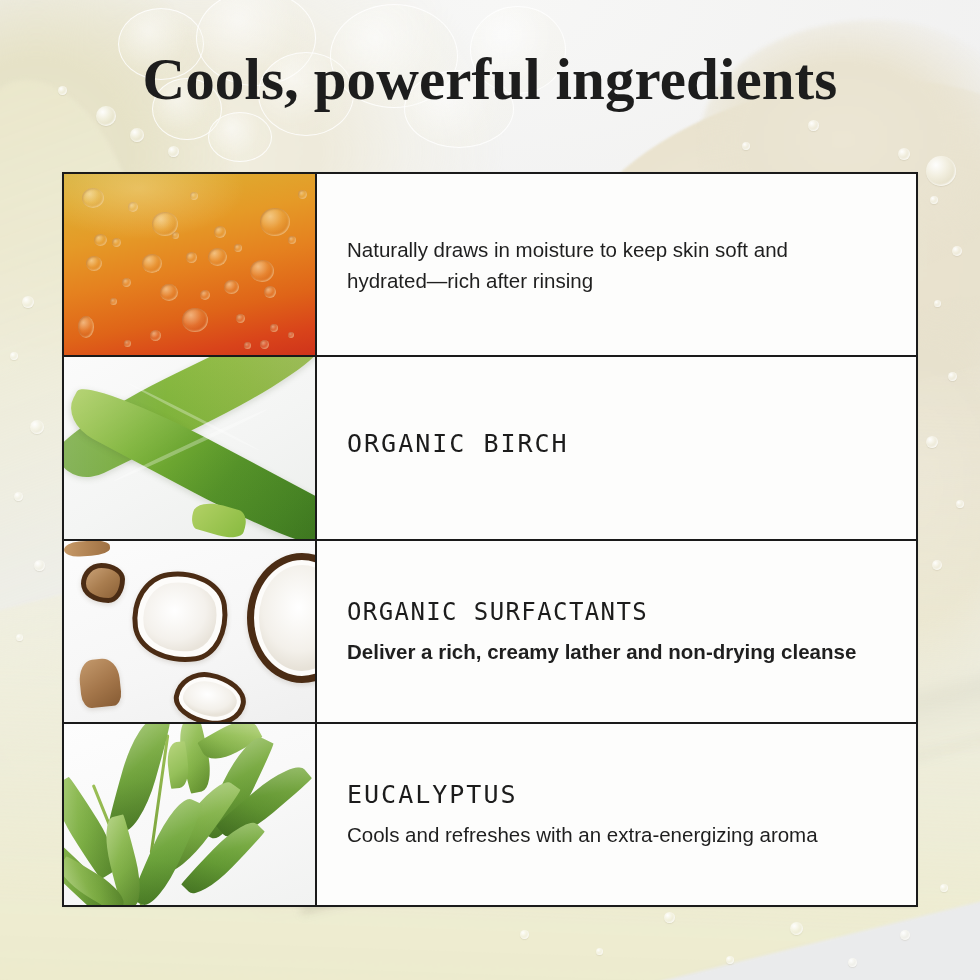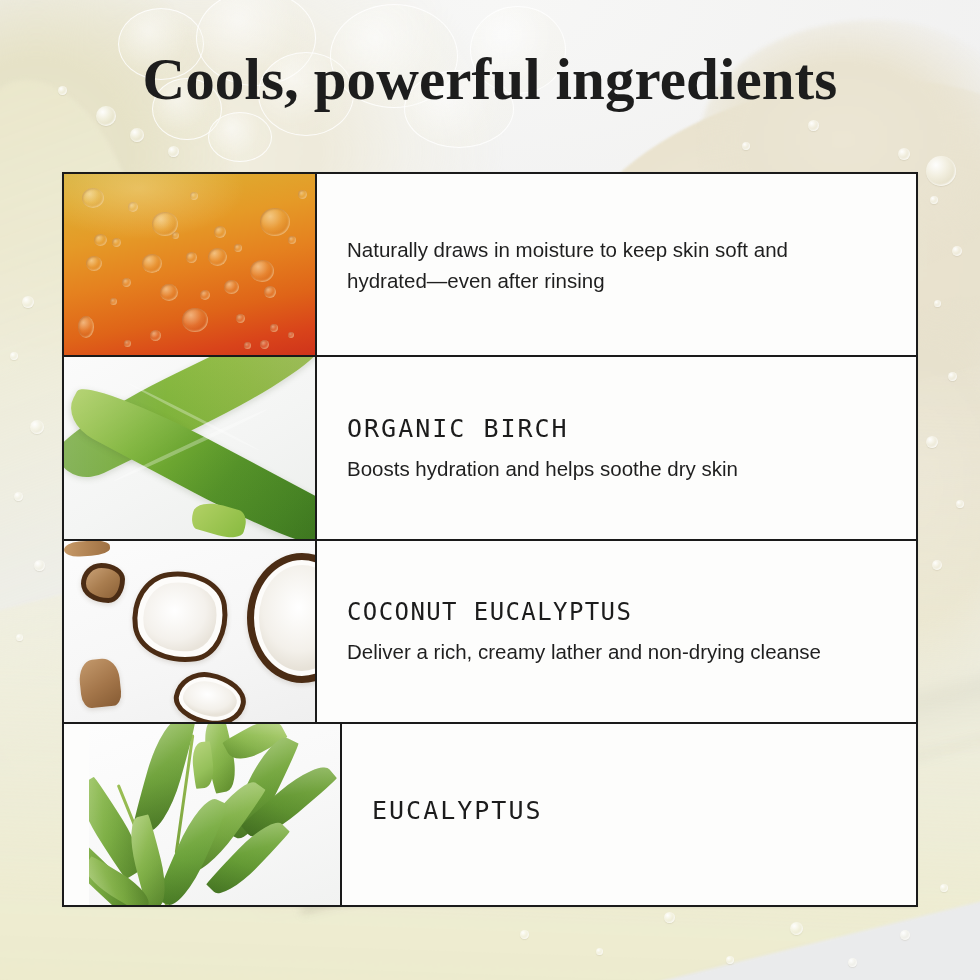--- a/index.html
+++ b/index.html
@@ -163,21 +163,21 @@
     z-index: 6;
     box-shadow: 0 1px 3px rgba(0,0,0,0.06);
   }
 
   .ing-row {
     display: flex;
     flex: 1 1 0;
     border-bottom: 2px solid #1a1a1a;
     min-height: 0;
   }
-  .ing-row:last-child { border-bottom: none; padding-left: 25px; }
+  .ing-row:last-child { border-bottom: none; }
 
   .ing-media {
     width: 253px;
     flex: 0 0 253px;
     border-right: 2px solid #1a1a1a;
     position: relative;
     overflow: hidden;
     background: #fafafa;
   }
 
@@ -203,21 +203,21 @@
   .ing-row.r3 .ing-name { font-size: 24px; letter-spacing: 1.4px; }
 
   .ing-desc {
     font-family: "Liberation Sans", sans-serif;
     font-size: 20.5px;
     line-height: 31px;
     color: #1f1f1f;
     max-width: 500px;
   }
   .ing-row.r1 .ing-desc { max-width: 478px; }
-  .ing-row.r3 .ing-desc { max-width: 560px; }
+  .ing-row.r3 .ing-desc { max-width: 560px; font-weight: bold; }
   .ing-row.r4 .ing-desc { max-width: 560px; }
 
   
   .art-birch {
     position: absolute; inset: 0;
     background:
       linear-gradient(168deg,
         #d8b23c 0%, #dfa92f 14%, #e59a27 32%,
         #e5811f 52%, #df6418 72%, #d9441a 88%, #cf331b 100%);
   }
@@ -421,41 +421,40 @@
         <span class="bb" style="left:86px;top:156px;width:11px;height:11px;"></span>
         <span class="bb" style="left:206px;top:150px;width:8px;height:8px;"></span>
         <span class="bb" style="left:224px;top:158px;width:6px;height:6px;"></span>
         <span class="bb" style="left:60px;top:166px;width:7px;height:7px;"></span>
         <span class="bb" style="left:180px;top:168px;width:7px;height:7px;"></span>
         <span class="bb" style="left:196px;top:166px;width:9px;height:9px;"></span>
         <div class="hl"></div>
       </div>
     </div>
     <div class="ing-text">
-      <div class="ing-desc">Naturally draws in moisture to keep skin soft and hydrated—even after rinsing</div>
+      <div class="ing-desc">Naturally draws in moisture to keep skin soft and hydrated—rich after rinsing</div>
     </div>
   </div>
 
   <div class="ing-row r2">
     <div class="ing-media">
       <div class="art-aloe">
         <div class="aloe-leaf aloe-b">
             <span class="shade"></span>
           </div>
         <div class="aloe-leaf aloe-a">
             <span class="shade"></span>
           </div>
         <div class="aloe-tip"></div>
         <span class="aloe-vein" style="left:42px;top:86px;width:170px;height:4px;transform:rotate(-25deg);"></span>
         <span class="aloe-vein" style="left:54px;top:58px;width:150px;height:3px;transform:rotate(27deg);"></span>
       </div>
     </div>
     <div class="ing-text">
       <div class="ing-name">ORGANIC BIRCH</div>
-      <div class="ing-desc">Boosts hydration and helps soothe dry skin</div>
     </div>
   </div>
 
   <div class="ing-row r3">
     <div class="ing-media">
       <div class="art-coco">
         <div class="coco coco1"></div>
         <div class="coco coco2">
             <span class="inner"></span>
           </div>
@@ -463,21 +462,21 @@
             <span class="inner"></span>
           </div>
         <div class="coco coco4"></div>
         <div class="coco coco5">
             <span class="inner"></span>
           </div>
         <div class="coco6"></div>
       </div>
     </div>
     <div class="ing-text">
-      <div class="ing-name">COCONUT EUCALYPTUS</div>
+      <div class="ing-name">ORGANIC SURFACTANTS</div>
       <div class="ing-desc">Deliver a rich, creamy lather and non-drying cleanse</div>
     </div>
   </div>
 
   <div class="ing-row r4">
     <div class="ing-media">
       <div class="art-euc">
         <div class="e-stem" style="left:52px;top:56px;width:3px;height:130px;transform:rotate(-22deg);"></div>
         <div class="e-stem" style="left:94px;top:10px;width:3px;height:120px;transform:rotate(8deg);"></div>
 
@@ -515,16 +514,17 @@
             <span class="shade"></span>
           </div>
         <div class="e-leaf" style="left:146px;top:86px;width:26px;height:96px;background:linear-gradient(160deg,#88b650,#679e36 58%,#497a25);transform:rotate(44deg);">
             <span class="shade"></span>
           </div>
         <div class="e-leaf" style="left:104px;top:18px;width:20px;height:46px;background:linear-gradient(150deg,#b8d57e,#95c05a 60%,#74a03c);transform:rotate(-6deg);"></div>
       </div>
     </div>
     <div class="ing-text">
       <div class="ing-name">EUCALYPTUS</div>
+      <div class="ing-desc">Cools and refreshes with an extra-energizing aroma</div>
     </div>
   </div>
 
 </section>
 
 </body></html>

